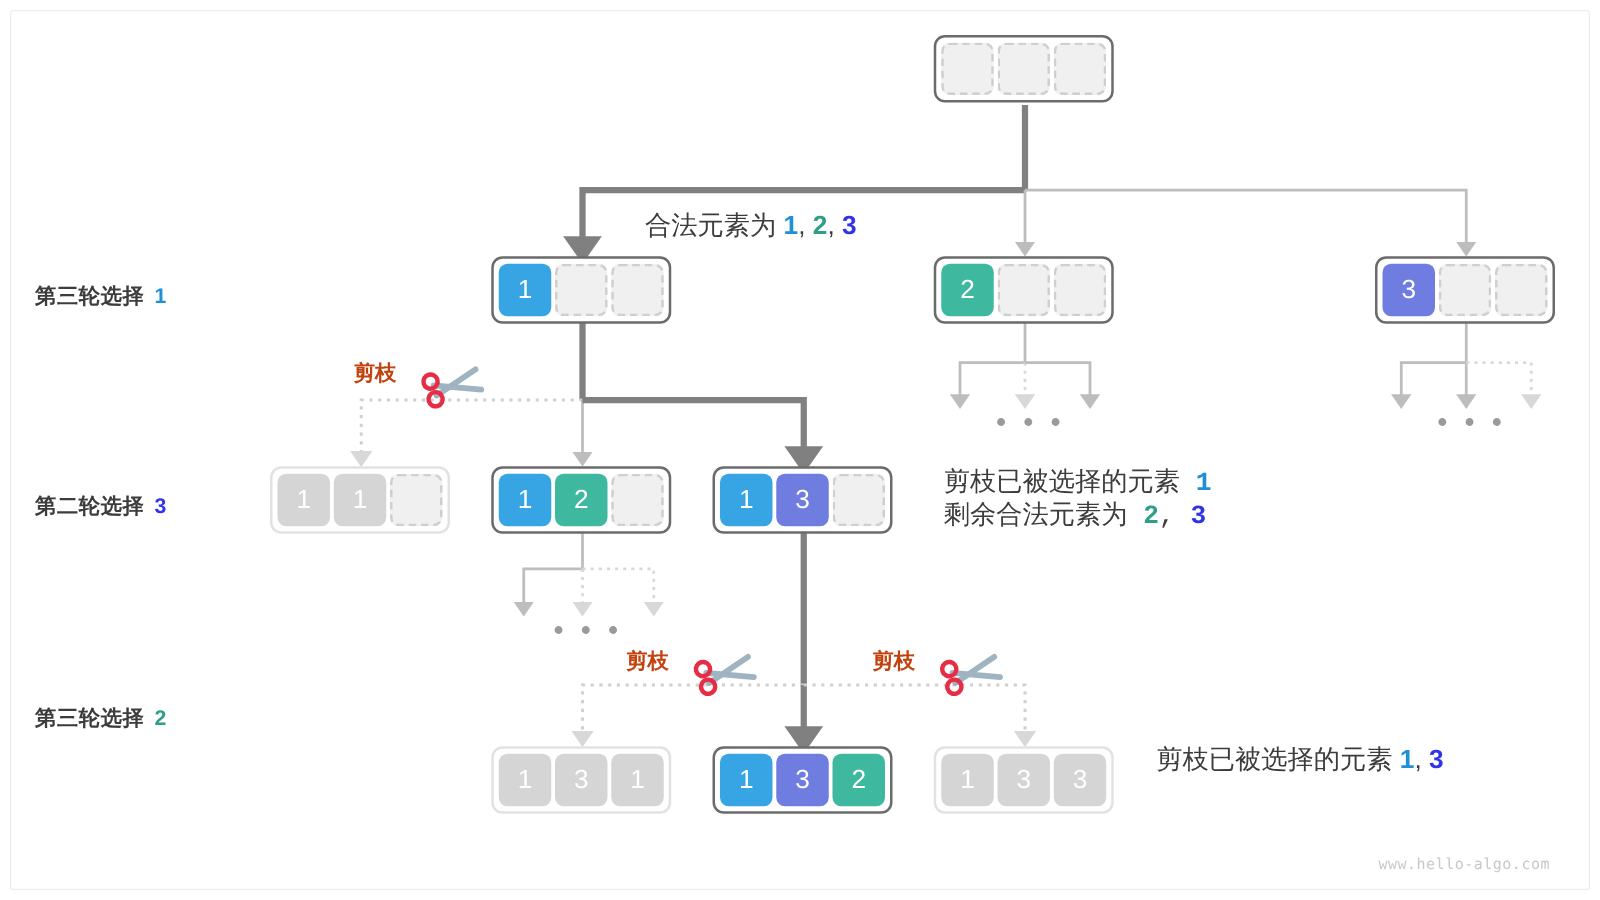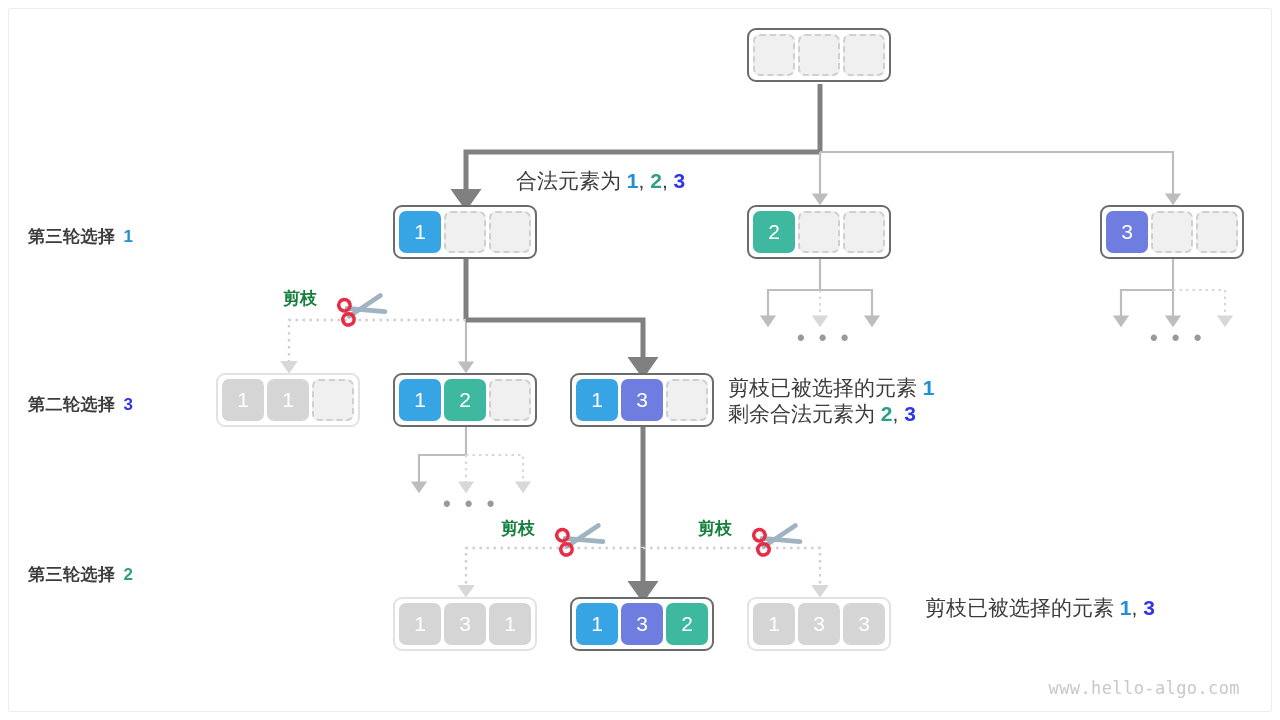--- a/index.html
+++ b/index.html
@@ -104,29 +104,29 @@
     font-weight: bold;
     color: #9a9a9a;
     letter-spacing: 4px;
     white-space: nowrap;
   }
 
   .prune-label {
     position: absolute;
     font-size: 17px;
     font-weight: bold;
-    color: #15803d;
+    color: #c2410c;
     white-space: nowrap;
   }
 
   .watermark {
     position: absolute;
     right: 40px; bottom: 22px;
     font-family: "DejaVu Sans Mono", "Liberation Mono", monospace;
-    font-size: 17px;
+    font-size: 12px;
     color: #c8c8c8;
     letter-spacing: 0.4px;
   }
 </style>
 </head>
 <body>
 
 <div id="canvas">
 
   <div id="frame"></div>
@@ -269,21 +269,21 @@
       <div class="cell gray">3</div>
     </div>
 
   <div class="annot" style="left:516px; top:168px;">
     <span>合法元素为</span>
     <span class="v c-blue">1</span><span>,</span>
     <span class="v c-teal">2</span><span>,</span>
     <span class="v c-purple">3</span>
   </div>
 
-  <div class="annot" style="left:728px; top:375px;">
+  <div class="annot" style="left:755px; top:375px;font-family:Liberation Mono, monospace;">
     <div>
       <span>剪枝已被选择的元素</span>
       <span class="v c-blue">1</span>
     </div>
     <div>
       <span>剩余合法元素为</span>
       <span class="v c-teal">2</span><span>,</span>
       <span class="v c-purple">3</span>
     </div>
   </div>

